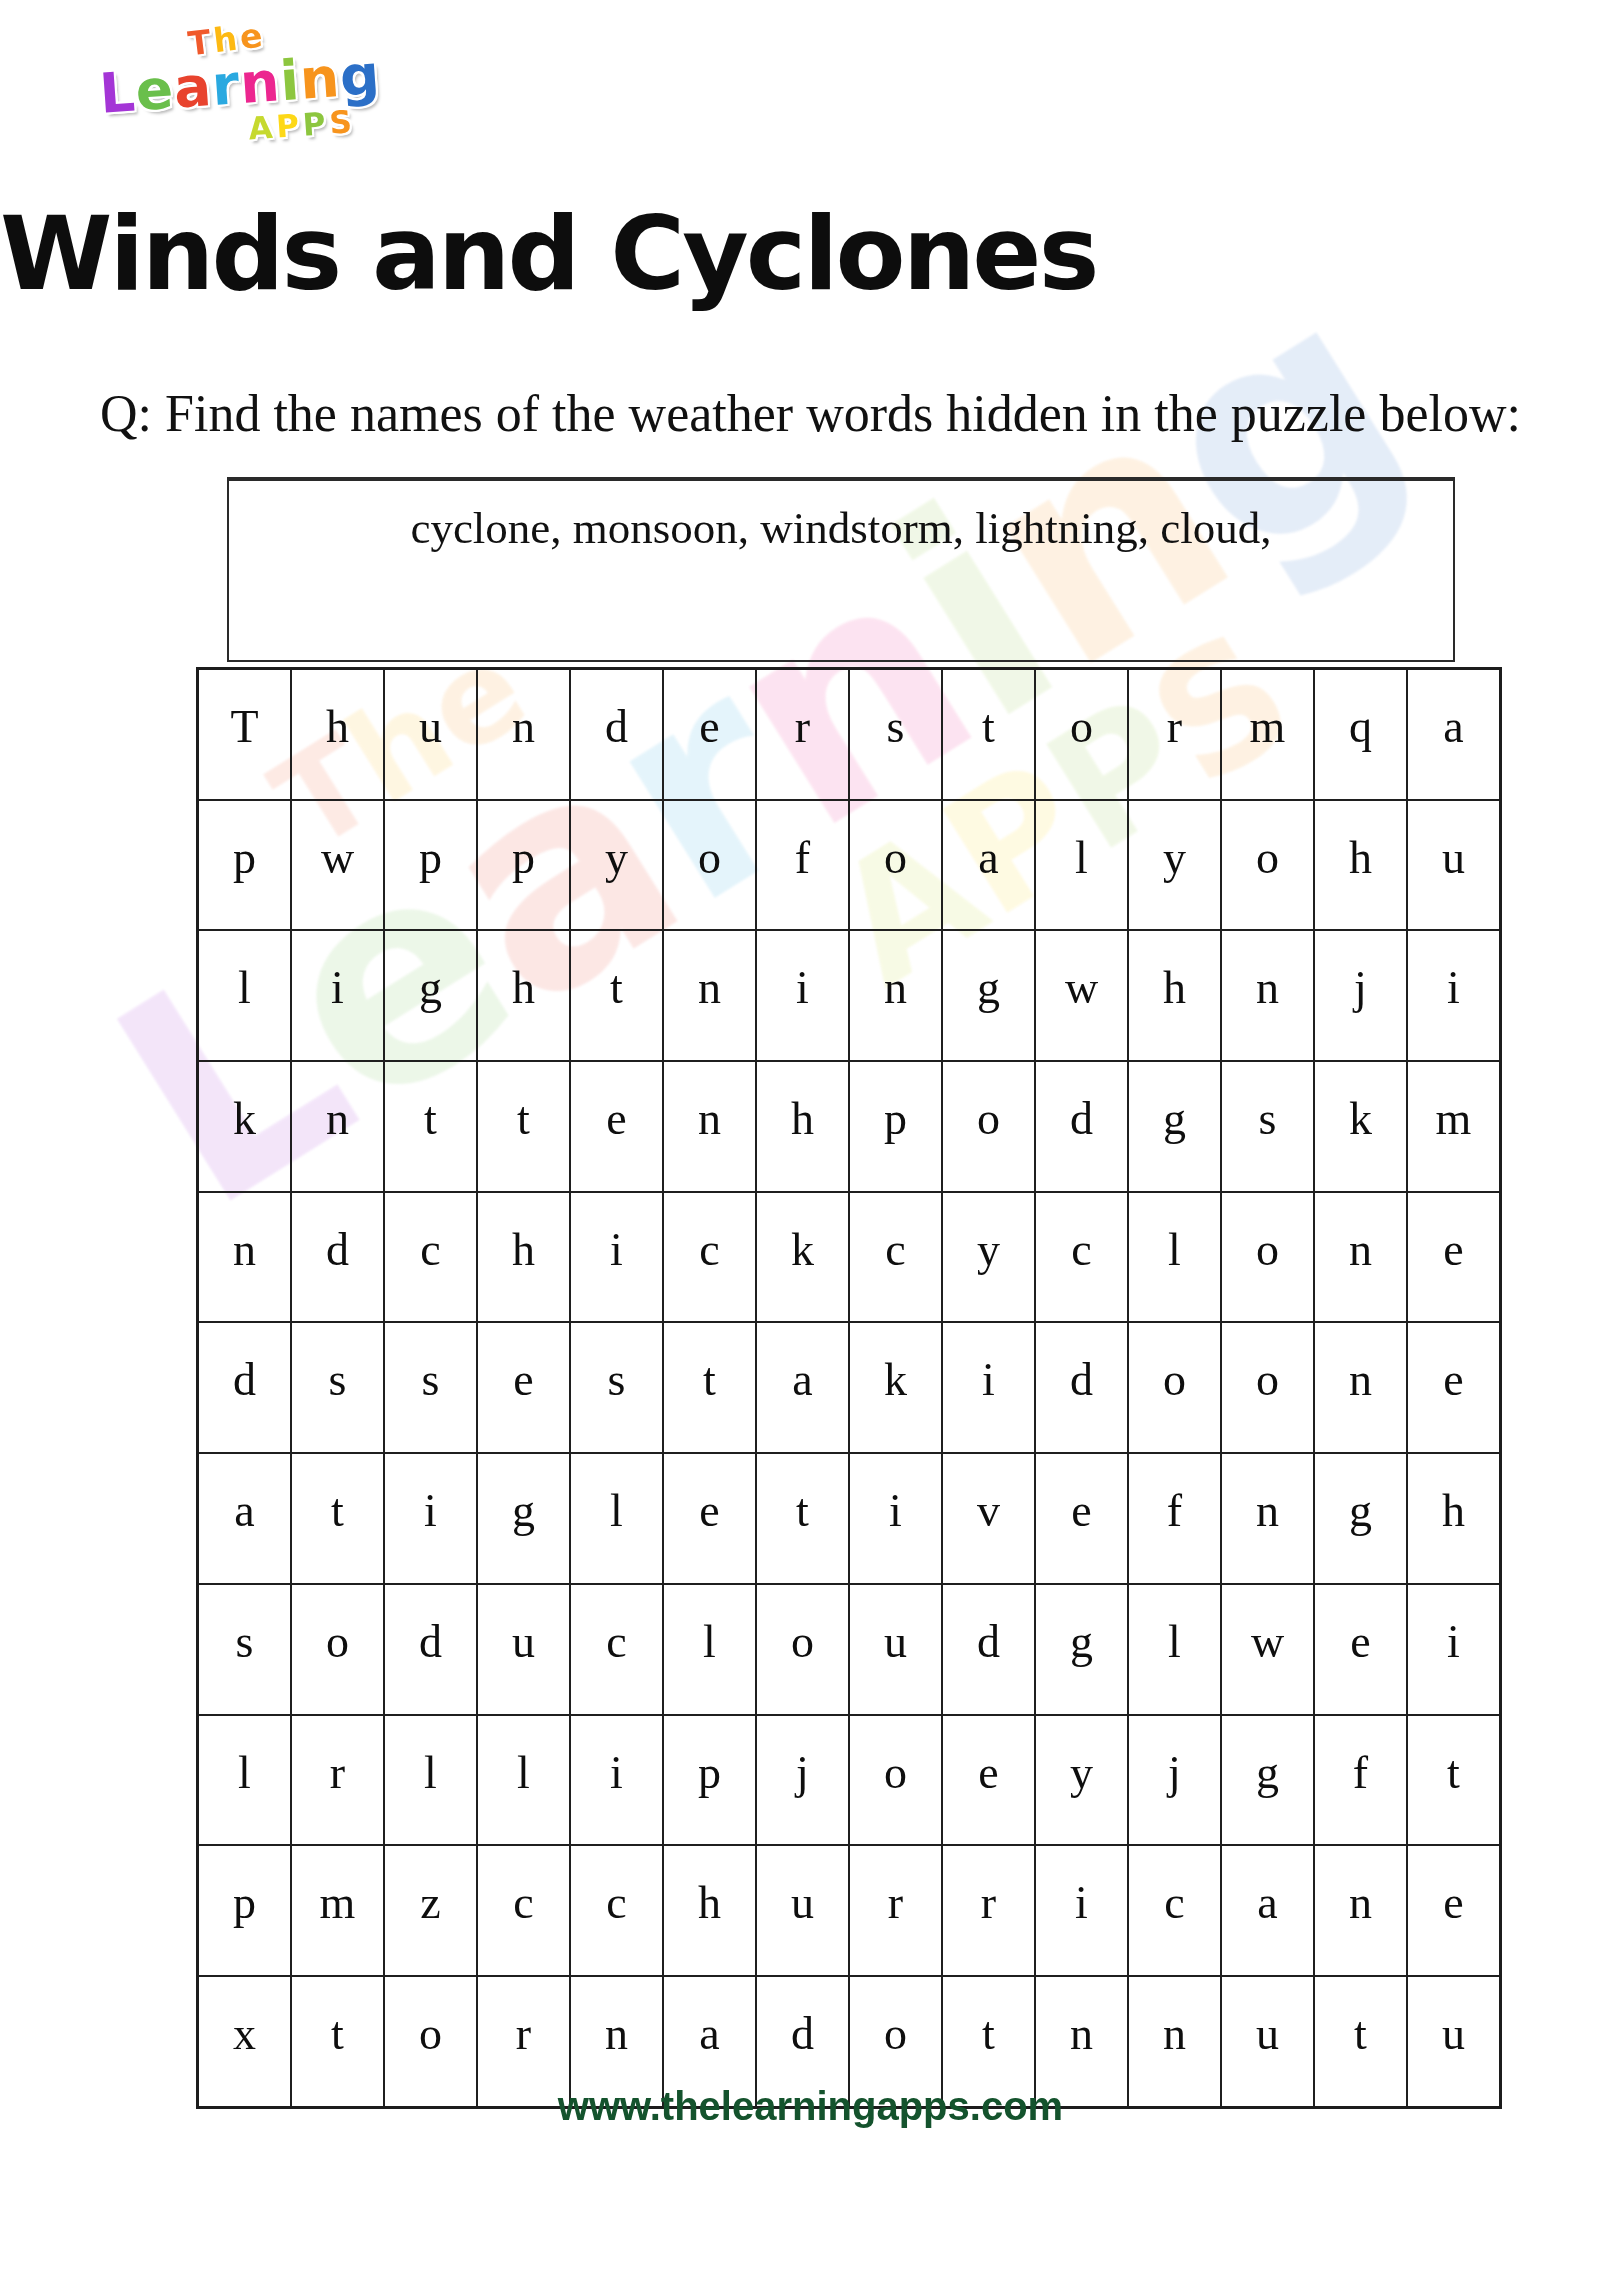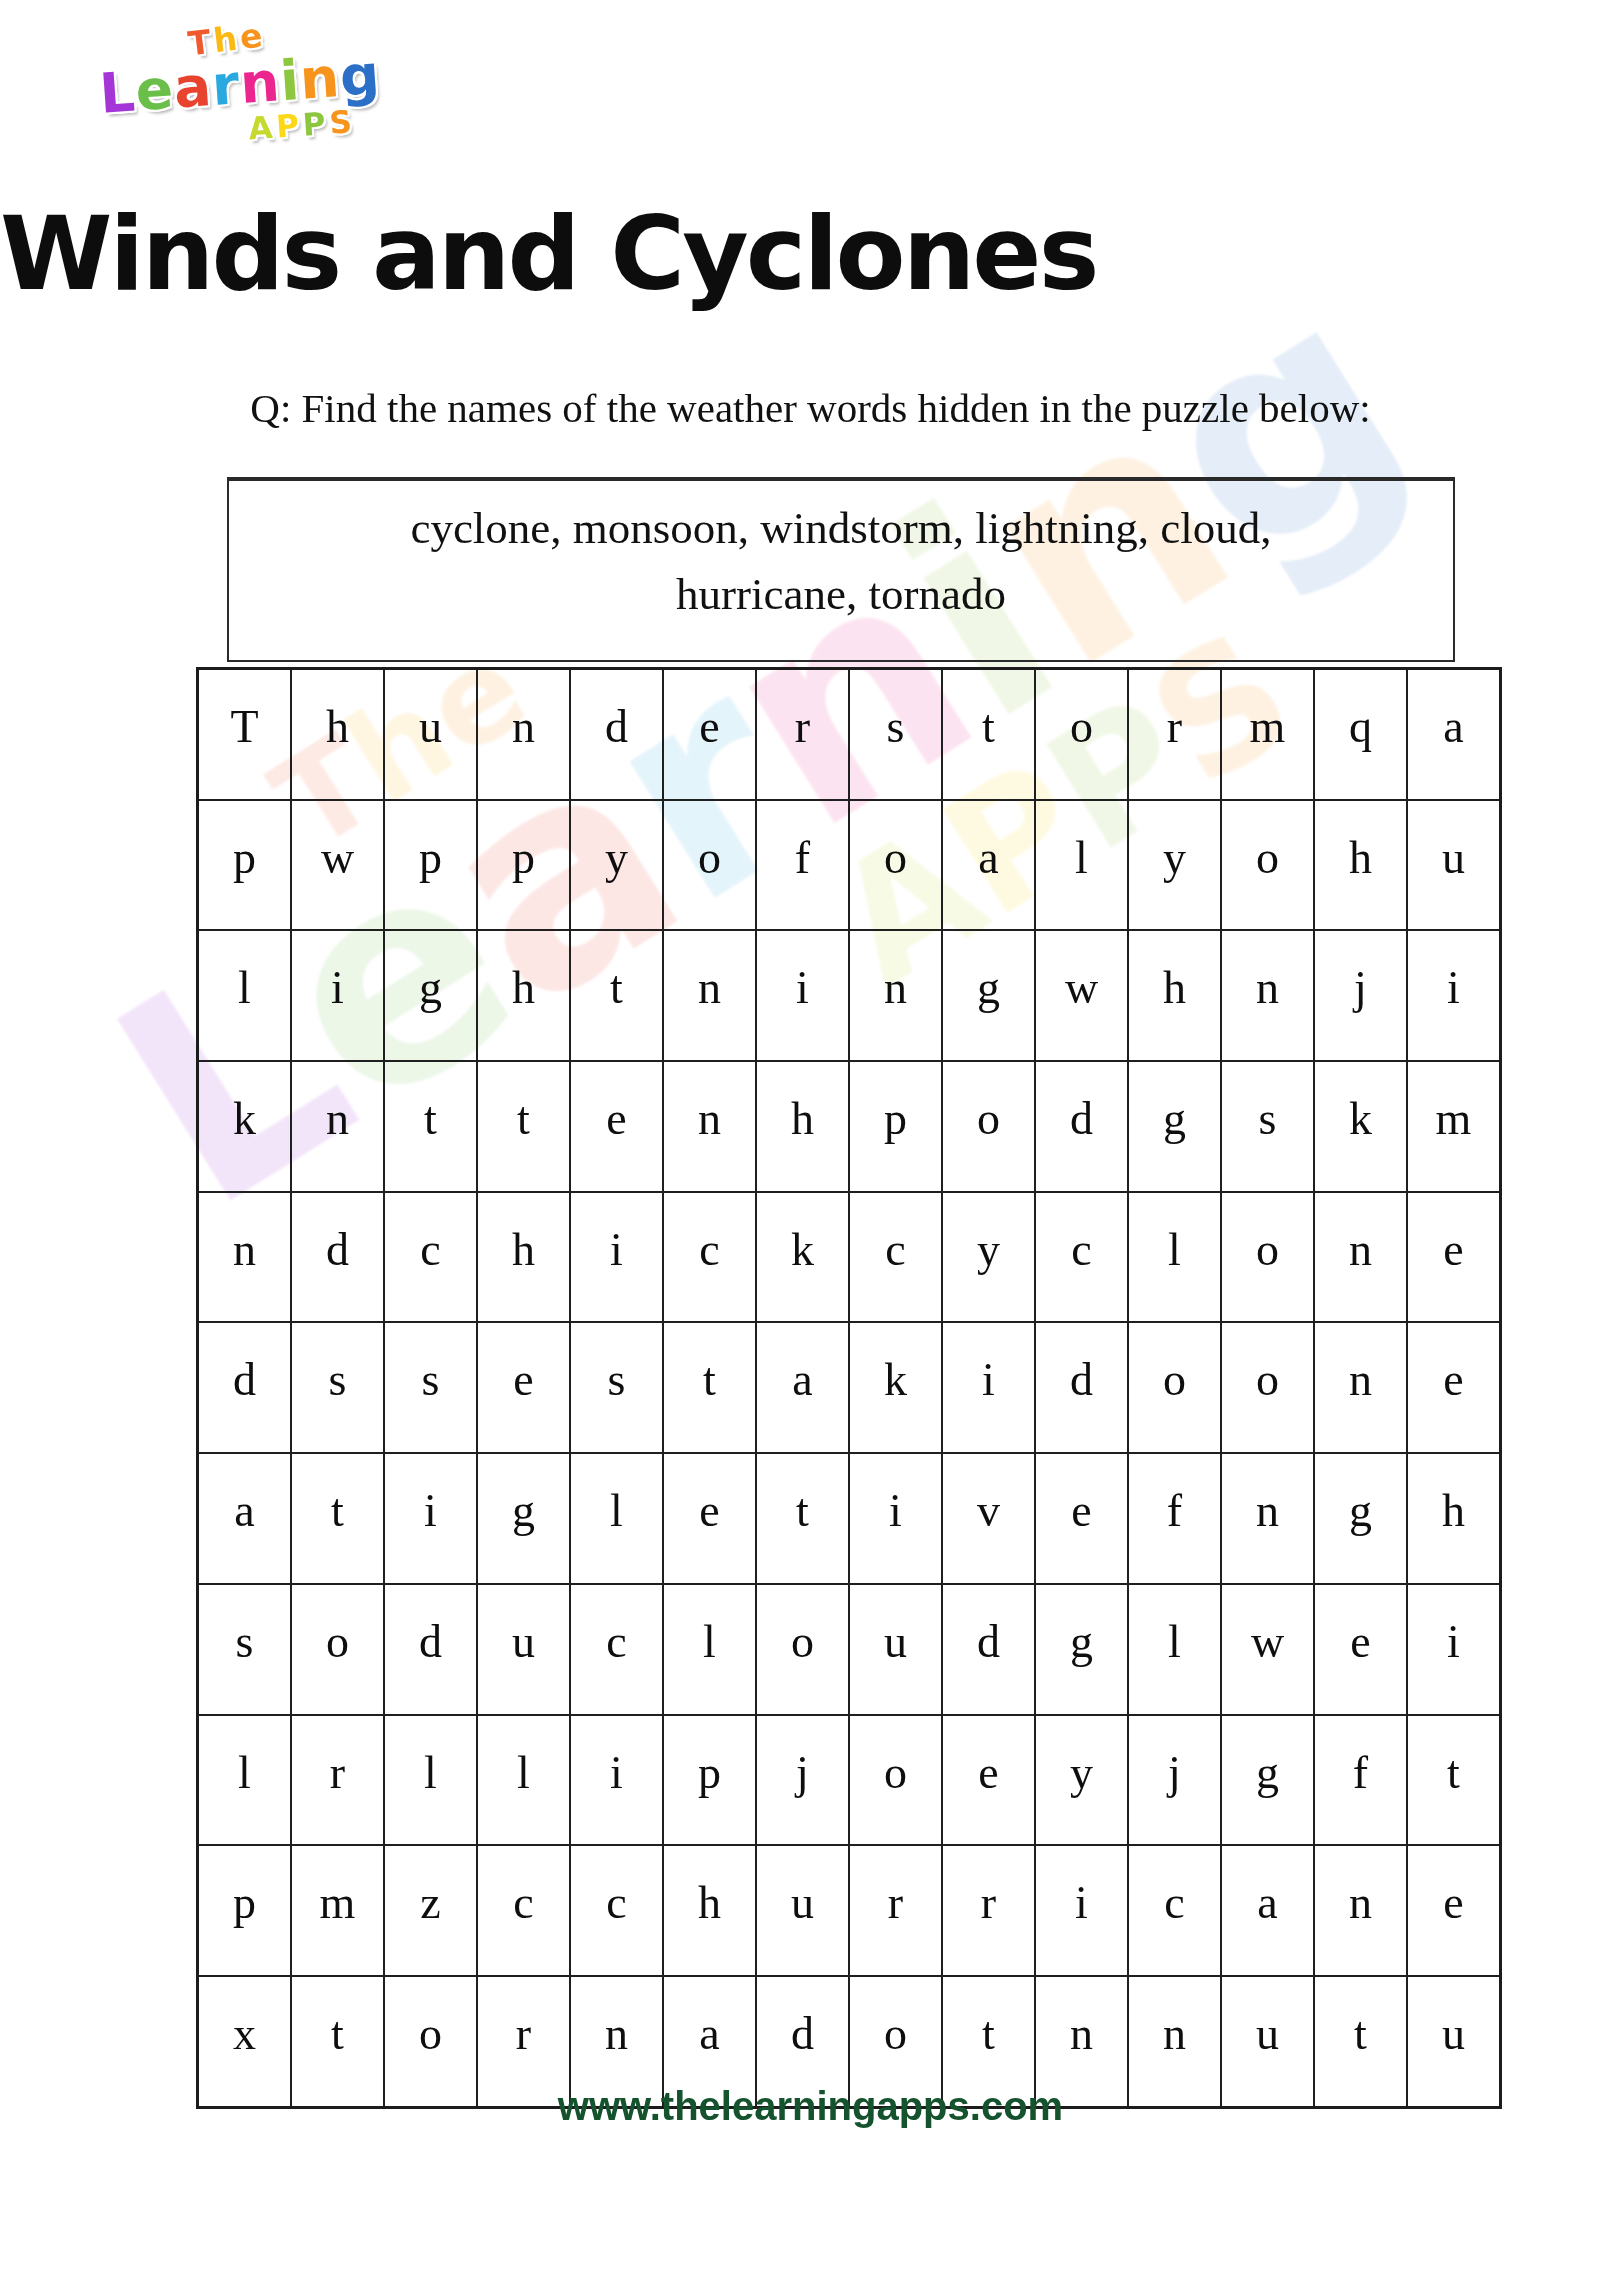--- a/index.html
+++ b/index.html
@@ -32,21 +32,21 @@
   .wm-learning{font-size:294px;letter-spacing:-3.9px;}
   .wm-apps{font-size:167px;margin-left:510px;}
   
   .title{
     position:absolute;top:194px;left:0;width:100%;
     font-family:"DejaVu Sans", sans-serif;font-weight:bold;color:#0d0d0d;
     font-size:102px;letter-spacing:-2.9px;z-index:2;
   }
   .question{
     position:absolute;top:384px;left:0;width:100%;text-align:center;
-    font-size:41px;color:#111;z-index:2;
+    font-size:52px;color:#111;z-index:2;
   }
   
   .wordbank{
     position:absolute;left:196px;top:477px;width:1224px;height:165px;
     border:2.9px solid #2a2a2a;border-top-width:4.9px;z-index:2;background:transparent;
     text-align:center;padding-top:13.7px;box-sizing:content-box;margin-left:31px;
   }
   .wordbank .wb-line{font-size:45px;line-height:1.48;color:#111;}
   
   .grid-wrap{position:absolute;left:196px;top:667px;z-index:2;}
@@ -77,21 +77,20 @@
   <div class="logo-learning bubble"><span style="color: rgb(164, 53, 214);">L</span><span style="color: rgb(106, 191, 75);">e</span><span style="color: rgb(232, 67, 46);">a</span><span style="color: rgb(42, 169, 224);">r</span><span style="color: rgb(236, 38, 143);">n</span><span style="color: rgb(141, 198, 63);">i</span><span style="color: rgb(247, 148, 29);">n</span><span style="color: rgb(43, 111, 199);">g</span></div>
   <div class="logo-apps bubble"><span style="color: rgb(198, 217, 47);">A</span><span style="color: rgb(253, 216, 23);">P</span><span style="color: rgb(141, 198, 63);">P</span><span style="color: rgb(247, 148, 29);">S</span></div>
 </div>
 
 <div class="title">Winds and Cyclones</div>
 
 <div class="question">Q: Find the names of the weather words hidden in the puzzle below:</div>
 
 <div class="wordbank">
   <div class="wb-line">cyclone, monsoon, windstorm, lightning, cloud,</div>
-  <div class="wb-line">hurricane, tornado</div>
 </div>
 
 <div class="grid-wrap">
   <table class="word-grid">
     <tbody>
         <tr>
           <td>T</td>
           <td>h</td>
           <td>u</td>
           <td>n</td>

